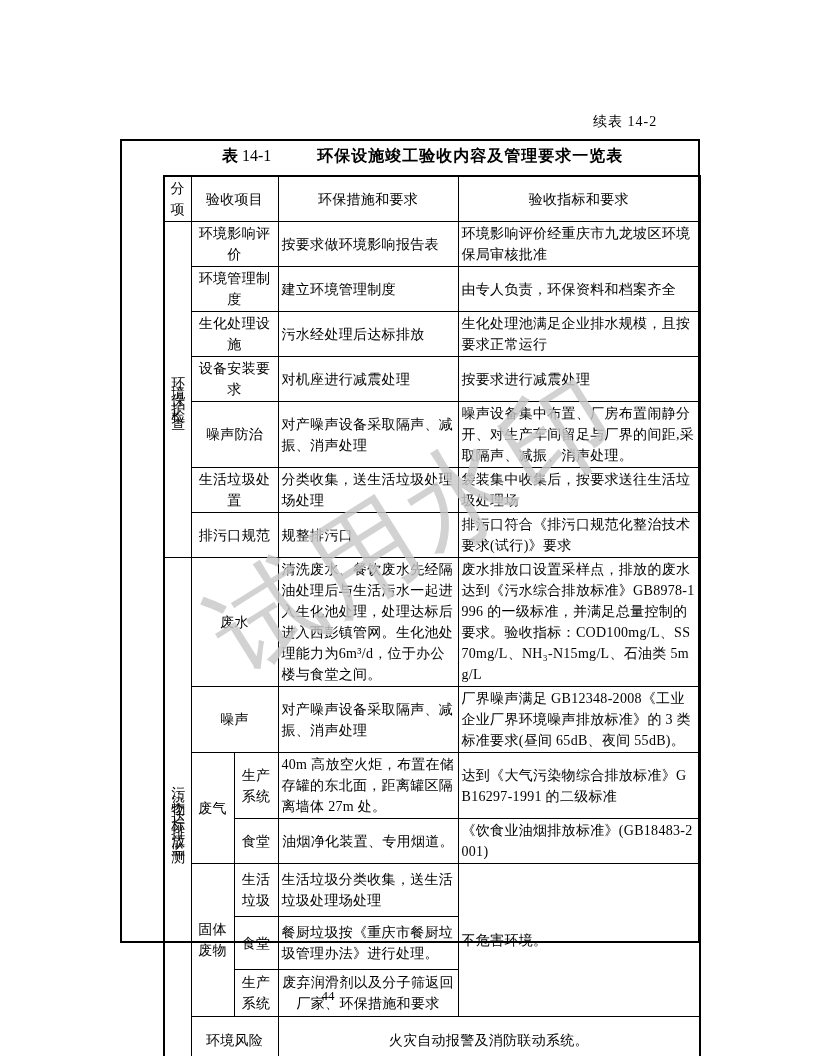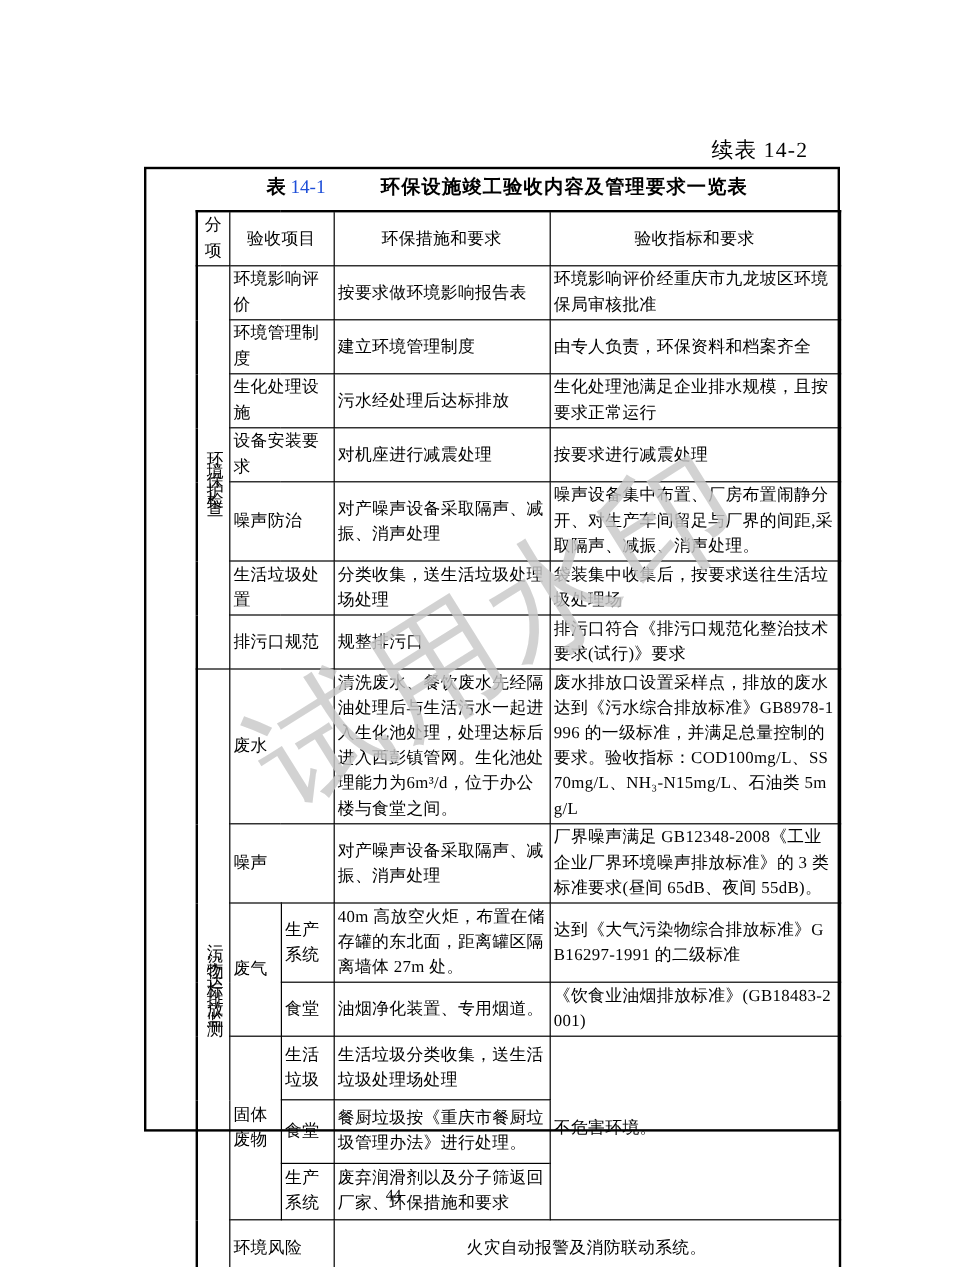--- a/index.html
+++ b/index.html
@@ -1,34 +1,34 @@
 <!DOCTYPE html>
 <html><head>
 <meta charset="utf-8">
 <style>
   html,body{margin:0;padding:0;}
   body{width:816px;height:1056px;background:#ffffff;position:relative;overflow:hidden;
        font-family:"Liberation Serif","DejaVu Serif",serif;color:#000;}
   .page{position:absolute;inset:0;}
 
-  .cont-label{position:absolute;left:593px;top:113px;font-size:18px;letter-spacing:1px;text-align:center;}
+  .cont-label{position:absolute;left:593px;top:113px;font-size:14px;letter-spacing:1px;text-align:center;}
 
   .frame{position:absolute;left:120px;top:139px;width:576px;height:800px;border:2px solid #000;}
 
   .caption{position:absolute;left:222px;top:146px;font-size:16px;white-space:nowrap;}
   .caption .cap-prefix{font-weight:bold;}
   .caption .cap-num{margin-right:42px;}
   .caption .cap-title{font-weight:bold;letter-spacing:1px;}
 
   table.main{position:absolute;left:147px;top:175px;border-collapse:collapse;
              border:2px solid #000;table-layout:fixed;margin-left:16px;}
   table.main td{border:1px solid #000;font-size:14px;line-height:21px;
                 padding:1px 3px;vertical-align:middle;overflow:hidden;
                 letter-spacing:0.3px;word-break:break-all;}
-  td.c{text-align:left;padding:1px 1px;}
+  td.c{text-align:center;padding:1px 1px;}
   td.hdr{text-align:center;font-size:14px;}
   .vert{writing-mode:vertical-lr;text-orientation:upright;margin:0 auto;
         letter-spacing:8px;line-height:1;display:block;}
   td.italic-cell{text-align:center;}
 
   .watermark{position:absolute;left:415px;top:525px;z-index:6;pointer-events:none;
              transform:translate(-50%,-50%) rotate(-32deg);
              font-size:108px;letter-spacing:6px;white-space:nowrap;
              color:#c9c9c9;opacity:0.82;font-family:"Liberation Serif","DejaVu Serif",serif;}
 
@@ -42,21 +42,21 @@
 <body>
 
 <div class="page">
 
   <div class="cont-label">续表 14-2</div>
 
   <div class="frame"></div>
 
   <div class="caption">
     <span class="cap-prefix">表</span>
-    <span class="cap-num" style="color:#1d4ed8">14-1</span>
+    <span class="cap-num" style="color:#000000">14-1</span>
     <span class="cap-title">环保设施竣工验收内容及管理要求一览表</span>
   </div>
 
   <table class="main">
     <colgroup>
       <col style="width:27px">
         <col style="width:43px">
         <col style="width:44px">
       <col style="width:180px">
         <col style="width:242px">

